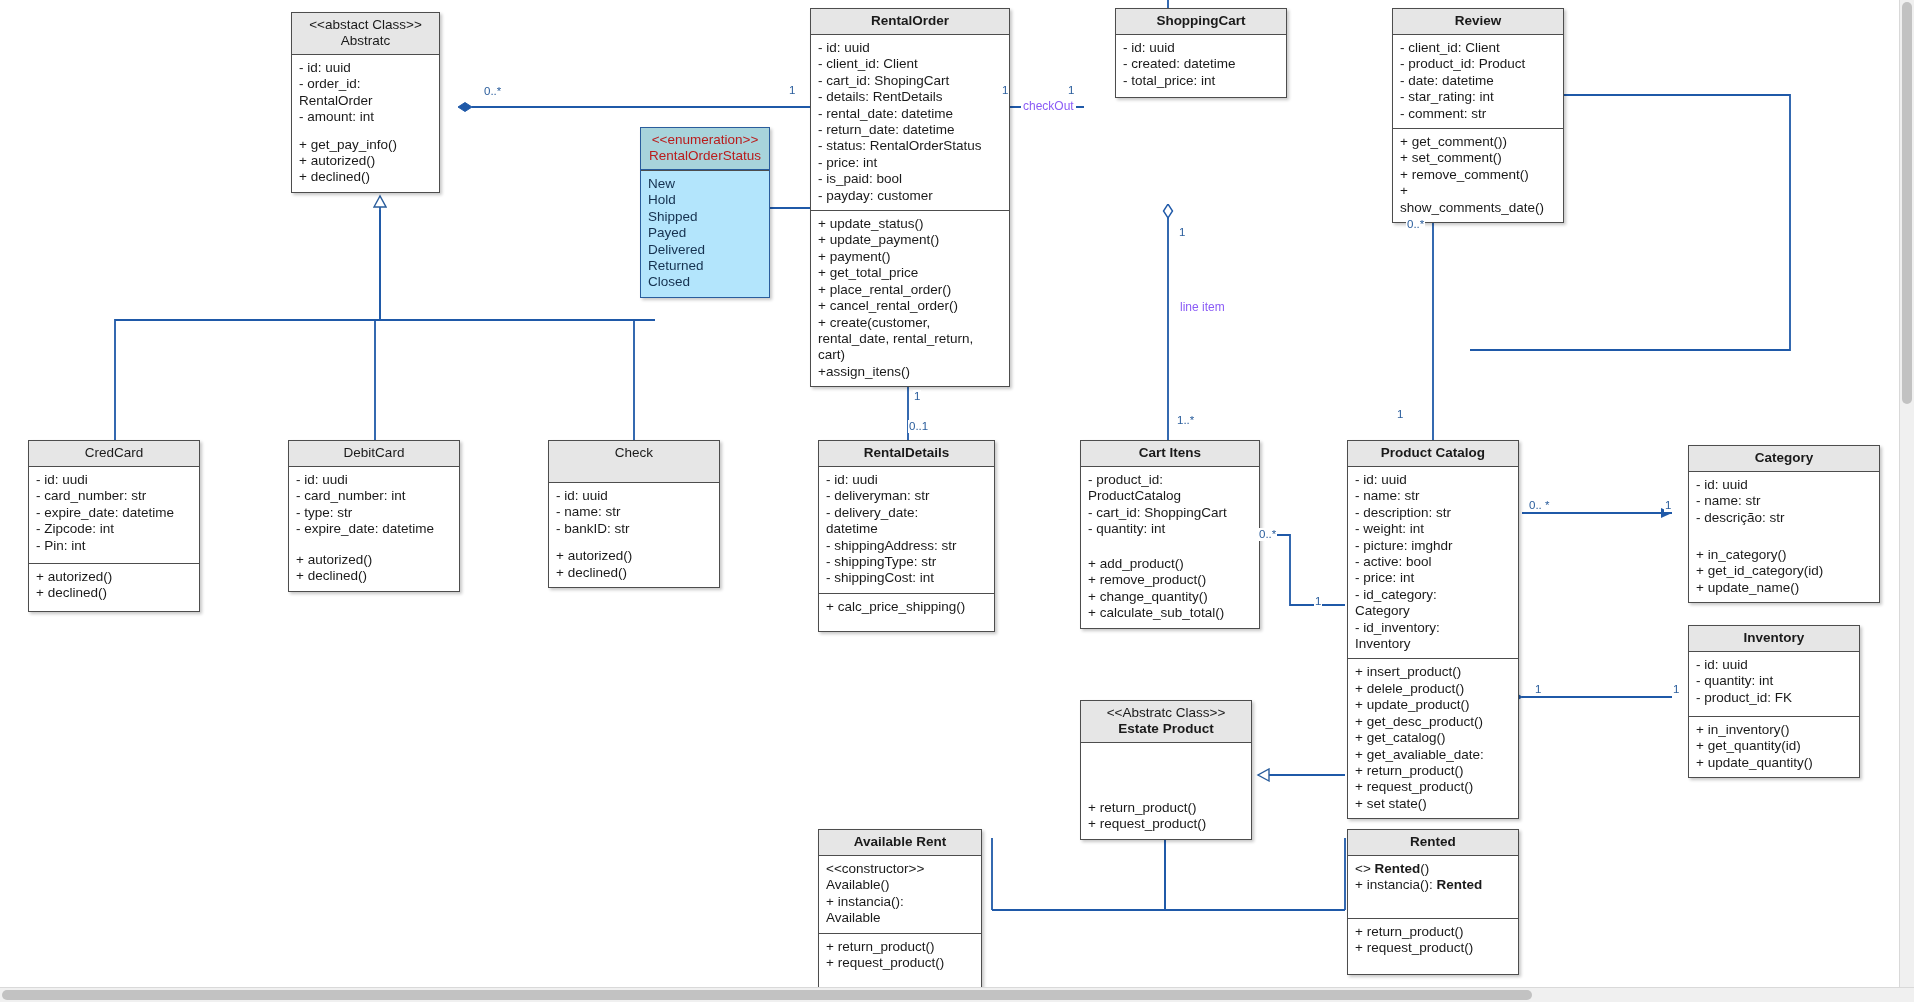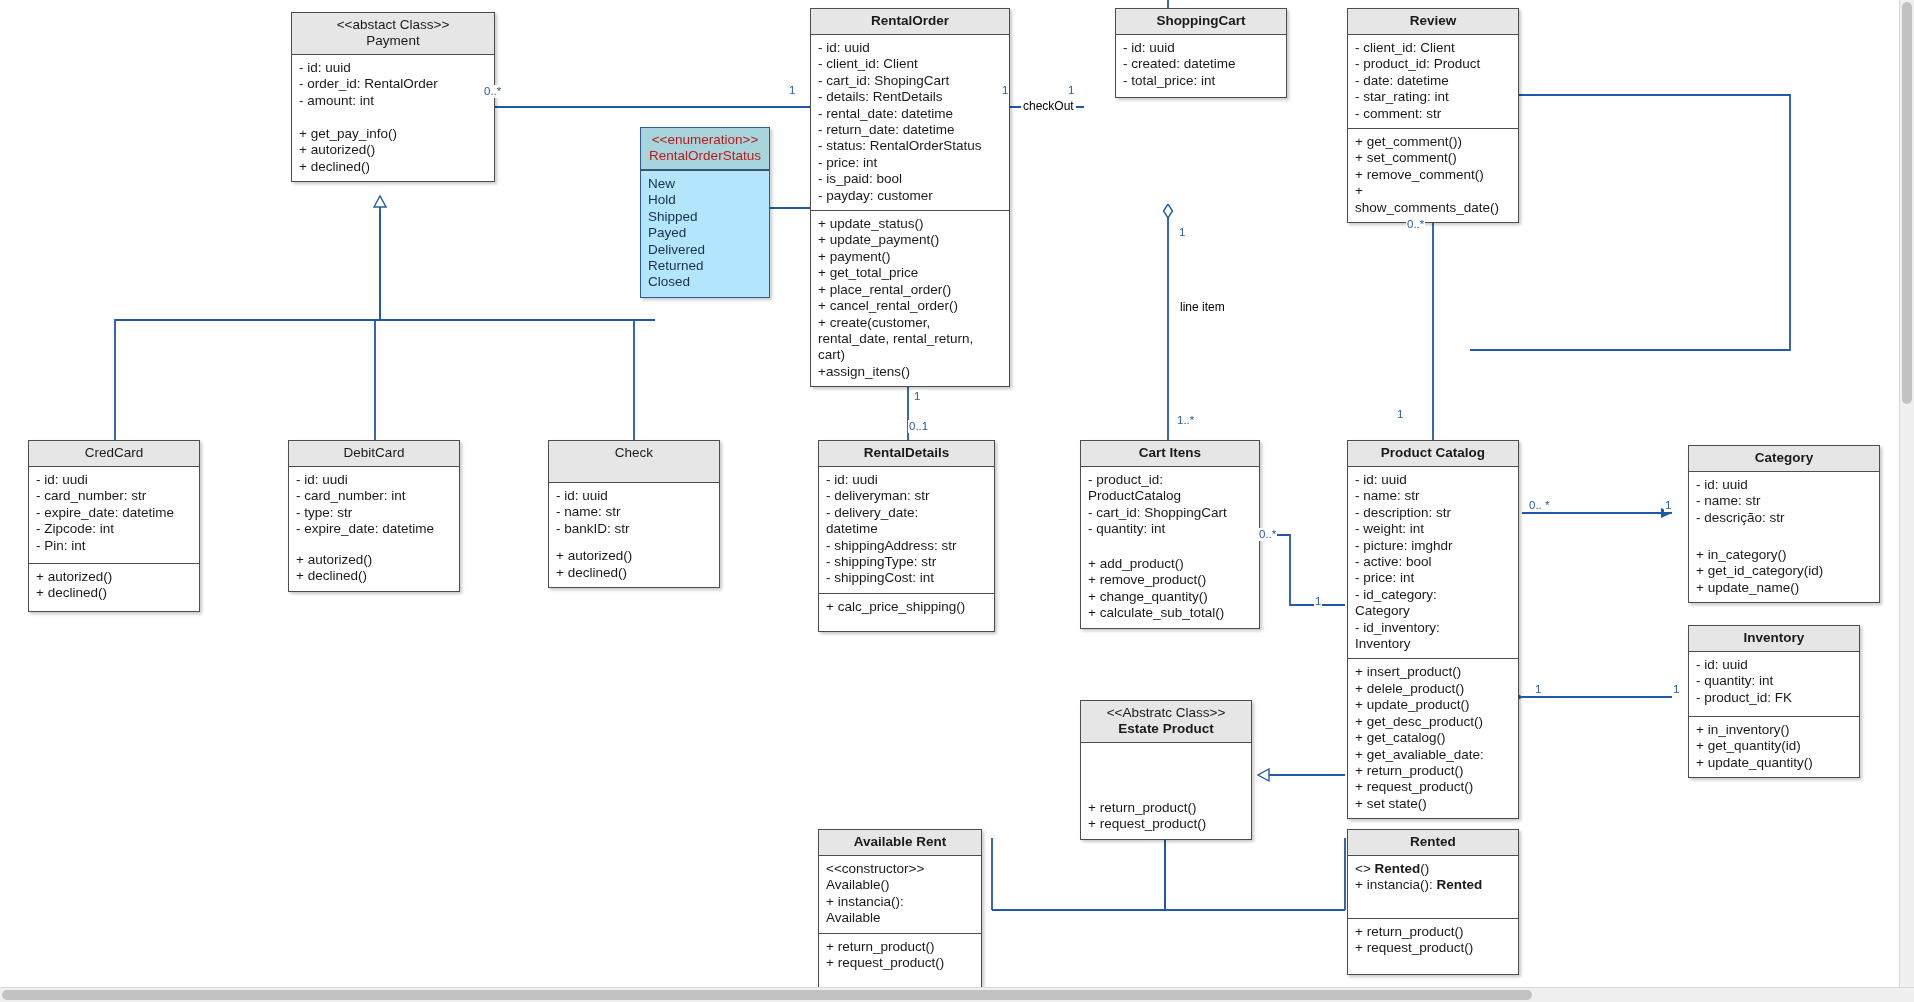--- a/index.html
+++ b/index.html
@@ -72,21 +72,21 @@
     color: #2a5d9c;
     background: #ffffff;
     padding: 0 1px;
     white-space: nowrap;
     z-index: 6;
     line-height: 13px;
   }
   .edge-label {
     position: absolute;
     font-size: 12px;
-    color: #000000;
+    color: #8b5cf6;
     background: #ffffff;
     padding: 0 2px;
     white-space: nowrap;
     z-index: 6;
   }
   .scrollbar-v {
     position: absolute;
     right: 0; top: 0;
     width: 14px;
     height: 1002px;
@@ -179,24 +179,24 @@
       <path d="M1165,838 L1165,910 L992,910"></path>
       <path d="M1165,910 L1345,910"></path>
       <path d="M1345,910 L1345,838"></path>
       <path d="M992,910 L992,838"></path>
       <path d="M1165,910 L1165,824" marker-end="url(#arrowOpenDown)"></path>
 
       <path d="M1168,0 L1168,8"></path>
     </g>
   </svg>
 
-  <div class="uml-class" style="left:291px; top:12px; width:204px;">
+  <div class="uml-class" style="left:291px; top:12px; width:149px;">
     <div class="uml-header plain">
       <span class="stereo">&lt;&lt;abstact Class&gt;&gt;</span>
-      <span class="cname">Payment</span>
+      <span class="cname">Abstratc</span>
     </div>
     <div class="uml-compartment" style="min-height:66px;">
       <div class="line">- id: uuid</div>
       <div class="line">- order_id: RentalOrder</div>
       <div class="line">- amount: int</div>
     </div>
     <div class="uml-compartment" style="min-height:60px;">
       <div class="line">+ get_pay_info()</div>
       <div class="line">+ autorized()</div>
       <div class="line">+ declined()</div>
@@ -251,21 +251,21 @@
     <div class="uml-header bold">
       <span class="cname">ShoppingCart</span>
     </div>
     <div class="uml-compartment" style="min-height:62px;">
       <div class="line">- id: uuid</div>
       <div class="line">- created: datetime</div>
       <div class="line">- total_price: int</div>
     </div>
   </div>
 
-  <div class="uml-class" style="left:1347px; top:8px; width:172px;">
+  <div class="uml-class" style="left:1392px; top:8px; width:172px;">
     <div class="uml-header bold">
       <span class="cname">Review</span>
     </div>
     <div class="uml-compartment">
       <div class="line">- client_id: Client</div>
       <div class="line">- product_id: Product</div>
       <div class="line">- date: datetime</div>
       <div class="line">- star_rating: int</div>
       <div class="line">- comment: str</div>
     </div>

